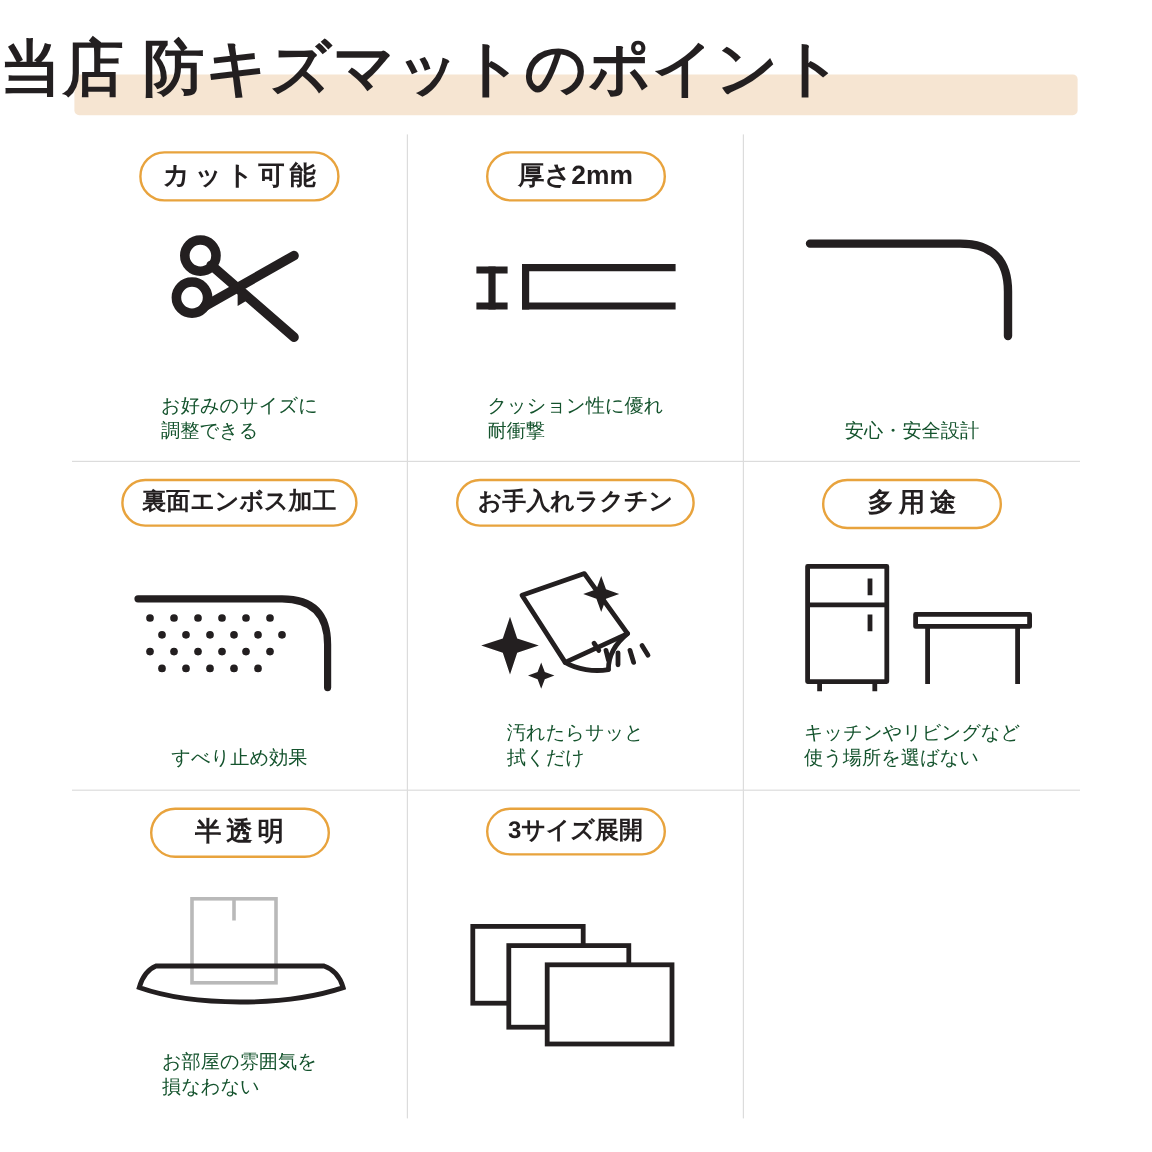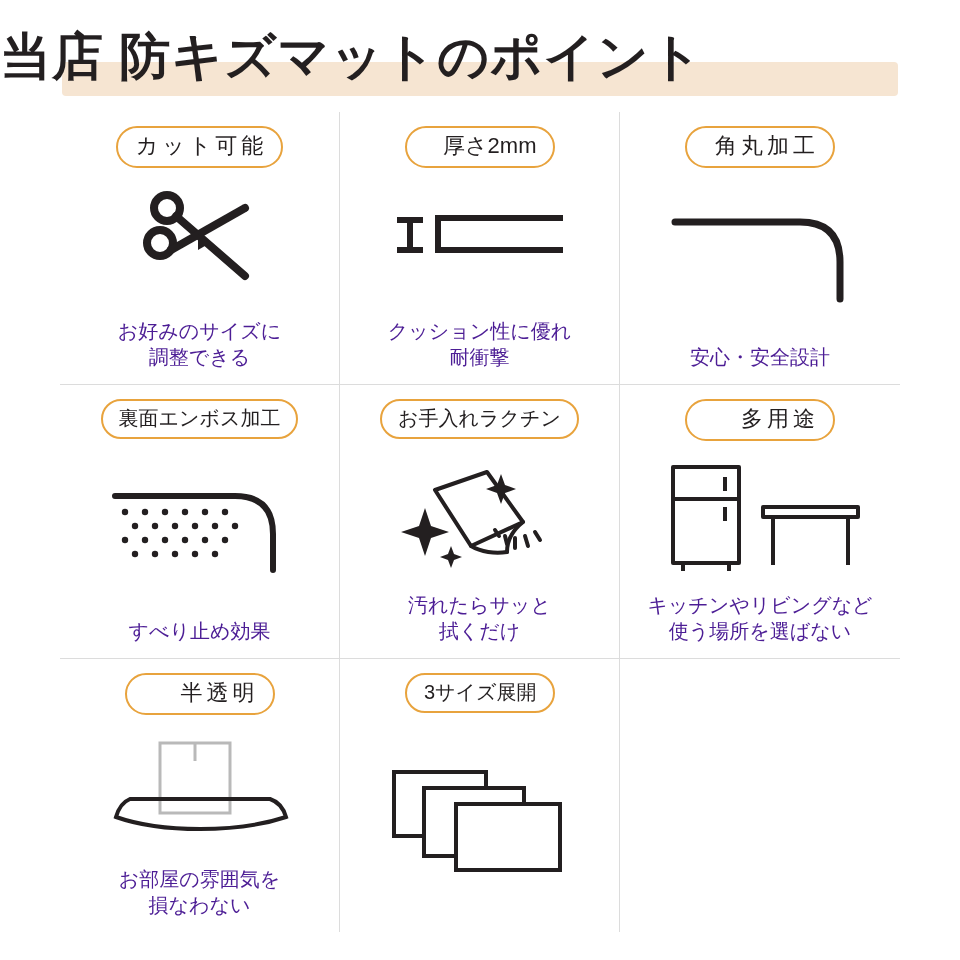--- a/index.html
+++ b/index.html
@@ -73,45 +73,45 @@
   }
   
   .cell:not(:nth-child(3n)) { border-right: 1px solid #dcdcdc; }
   .cell:nth-child(-n+6) { border-bottom: 1px solid #dcdcdc; }
 
   .pill {
     border: 2px solid #e8a33d;
     border-radius: 24px;
     padding: 7px 16px 9px 16px;
     font-size: 22px;
-    font-weight: 400;
+    font-weight: 700;
     line-height: 1;
     color: #231f20;
     white-space: nowrap;
     background: #fff;
     min-width: 150px;
-    text-align: right;
+    text-align: center;
     box-sizing: border-box;
   }
   .pill.wide { letter-spacing: 4px; padding-left: 18px; padding-right: 14px; }
   .pill.tight { font-size: 20px; letter-spacing: 0px; }
 
   .art {
     flex: 1 1 auto;
     display: flex;
     align-items: center;
     justify-content: center;
     width: 100%;
     min-height: 110px;
   }
   .caption {
-    font-size: 20px;
+    font-size: 16px;
     line-height: 1.3;
-    text-align: center;
-    color: #4c1d95;
+    text-align: left;
+    color: #14532d;
     padding-bottom: 8px;
     white-space: pre-line;
   }
 </style>
 </head>
 <body>
 
 <div class="page">
 
   <div class="header">
@@ -150,21 +150,20 @@
             <path d="M48 52 L170 52"></path>
             <path d="M48 20 L48 52"></path>
           </g>
         </svg>
       </div>
       <div class="caption">クッション性に優れ
 耐衝撃</div>
     </div>
 
     <div class="cell">
-      <div class="pill wide">角丸加工</div>
       <div class="art">
         <svg width="190" height="105" viewBox="0 0 190 105">
           <path d="M10 18 L135 18 Q175 18 175 58 L175 95" fill="none" stroke="#231f20" stroke-width="7" stroke-linecap="round"></path>
         </svg>
       </div>
       <div class="caption">安心・安全設計</div>
     </div>
 
     <div class="cell">
       <div class="pill tight">裏面エンボス加工</div>

